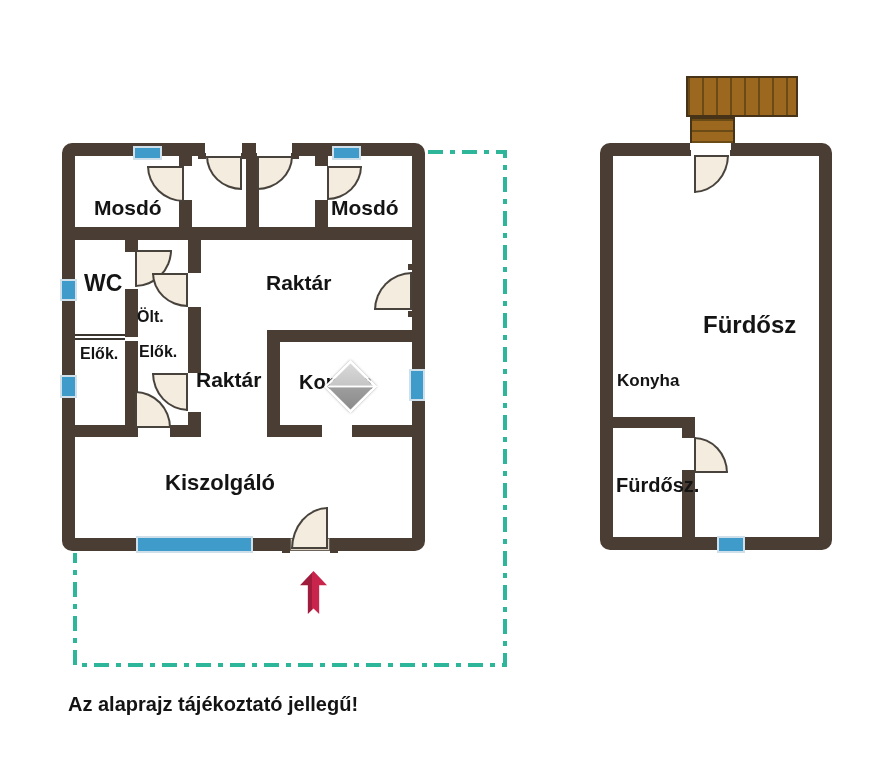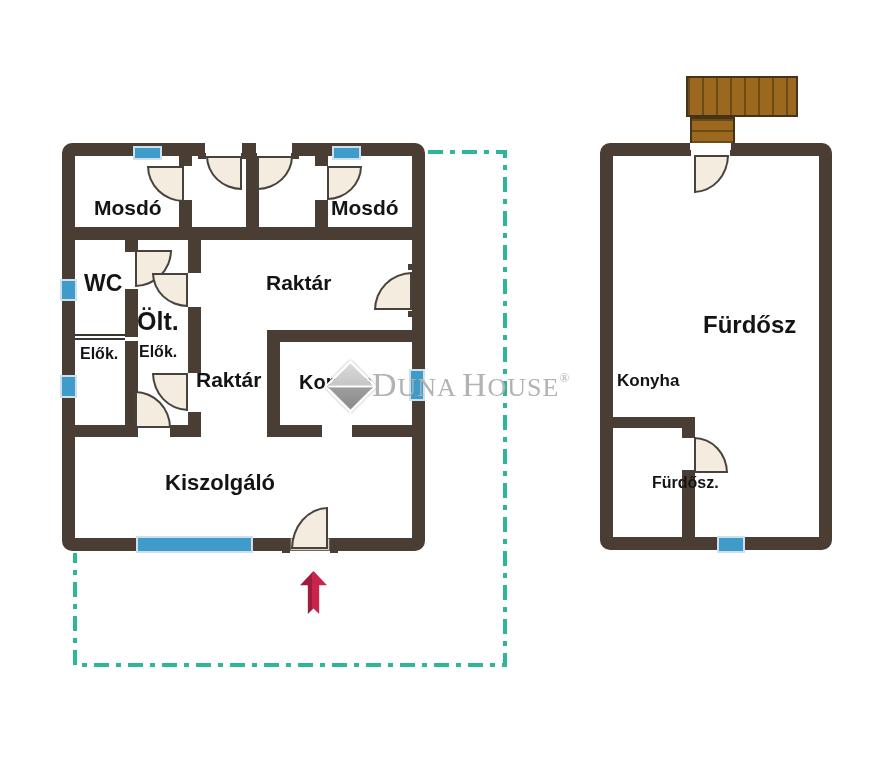--- a/index.html
+++ b/index.html
@@ -91,21 +91,21 @@
   <div class="door" style="left:135px;top:250px;width:37px;height:37px;border-radius:0 0 100% 0;"></div>
   <div class="door" style="left:152px;top:273px;width:36px;height:34px;border-radius:0 0 0 100%;"></div>
   <div class="door" style="left:135px;top:391px;width:36px;height:37px;border-radius:0 100% 0 0;"></div>
   <div class="door" style="left:152px;top:373px;width:36px;height:38px;border-radius:0 0 0 100%;"></div>
   <div class="door" style="left:374px;top:272px;width:38px;height:38px;border-radius:100% 0 0 0;"></div>
   <div class="door" style="left:291px;top:507px;width:37px;height:42px;border-radius:100% 0 0 0;"></div>
 
   <div class="lbl" style="left:94px;top:196px;font-size:21px;">Mosdó</div>
   <div class="lbl" style="left:331px;top:196px;font-size:21px;">Mosdó</div>
   <div class="lbl" style="left:84px;top:271px;font-size:23px;">WC</div>
-  <div class="lbl" style="left:137px;top:308px;font-size:25px;">Ölt.</div>
+  <div class="lbl" style="left:137px;top:308px;font-size:16px;">Ölt.</div>
   <div class="lbl" style="left:80px;top:345px;font-size:16px;">Elők.</div>
   <div class="lbl" style="left:139px;top:343px;font-size:16px;">Elők.</div>
   <div class="lbl" style="left:266px;top:271px;font-size:21px;">Raktár</div>
   <div class="lbl" style="left:196px;top:368px;font-size:21px;">Raktár</div>
   <div class="lbl" style="left:299px;top:371px;font-size:20px;">Konyha</div>
   <div class="lbl" style="left:165px;top:471px;font-size:22px;">Kiszolgáló</div>
 
   <div class="arrow" style="left:300px;top:571px;"></div>
 
   <div class="frame" style="left:600px;top:143px;width:232px;height:407px;"></div>
@@ -120,22 +120,19 @@
   <div class="jamb" style="left:685px;top:431px;width:8px;height:6px;"></div>
   <div class="jamb" style="left:685px;top:471px;width:8px;height:6px;"></div>
 
   <div class="door" style="left:694px;top:155px;width:35px;height:38px;border-radius:0 0 100% 0;"></div>
   <div class="door" style="left:694px;top:437px;width:34px;height:36px;border-radius:0 100% 0 0;"></div>
 
   <div class="win" style="left:717px;top:536px;width:28px;height:17px;"></div>
 
   <div class="lbl" style="left:703px;top:312px;font-size:24px;">Fürdősz</div>
   <div class="lbl" style="left:617px;top:372px;font-size:17px;">Konyha</div>
-  <div class="lbl" style="left:616px;top:474px;font-size:16px;margin-left:36px;">Fürdősz.</div>
+  <div class="lbl" style="left:616px;top:474px;font-size:20px;">Fürdősz.</div>
 
   <div class="wm-diamond" style="left:332px;top:368px;"></div>
-  <div class="wm-text" style="left:372px;top:360px;">
-    <span class="big">D</span><span class="small">UNA</span>
-    <span class="big">H</span><span class="small">OUSE</span><span class="reg">®</span>
-  </div>
 
+  <div class="lbl" style="left:68px;top:693px;font-size:20px;">Az alaprajz tájékoztató jellegű!</div>
 
 </div>
 
 </body></html>

